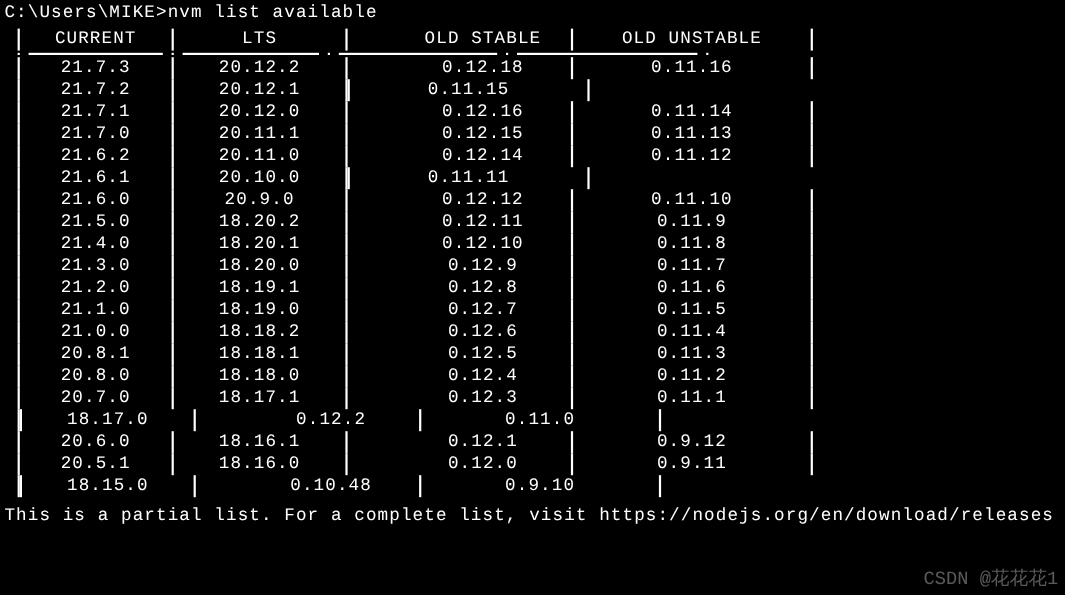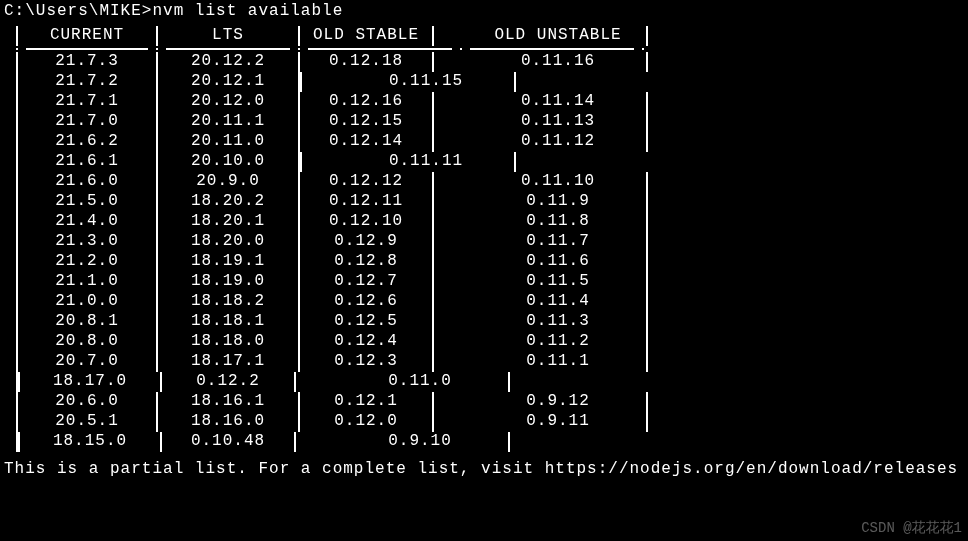--- a/index.html
+++ b/index.html
@@ -32,23 +32,23 @@
     width: 2px;
     height: 20px;
     background: #fff;
     flex: 0 0 2px;
   }
   .cell {
     text-align: center;
     white-space: pre;
   }
   .c0 { width: 138px; }
-  .c1 { width: 140px; }
-  .c2 { width: 132px; }
-  .c3 { width: 176px; padding-left: 36px; }
+  .c1 { width: 156px; }
+  .c2 { width: 160px; padding-left: 43px; }
+  .c3 { width: 216px; }
   .hr-row {
     display: flex;
     align-items: center;
     height: 2px;
     margin: 2px 0;
   }
   .hr-cell {
     height: 2px;
     background: #fff;
     margin: 0 8px;
@@ -59,21 +59,21 @@
   .hr3 { width: 164px; }
   .footer {
     margin-top: 8px;
     white-space: pre;
   }
   .watermark {
     position: absolute;
     right: 6px;
     bottom: 4px;
     color: rgba(200,200,200,0.45);
-    font-size: 14px;
+    font-size: 17px;
     letter-spacing: 0;
   }
 </style>
 </head>
 <body>
 
 <div class="terminal">
   <div class="prompt-line"><span>C:\Users\MIKE&gt;</span><span>nvm list available</span></div>
 
   <div class="table-wrap">

